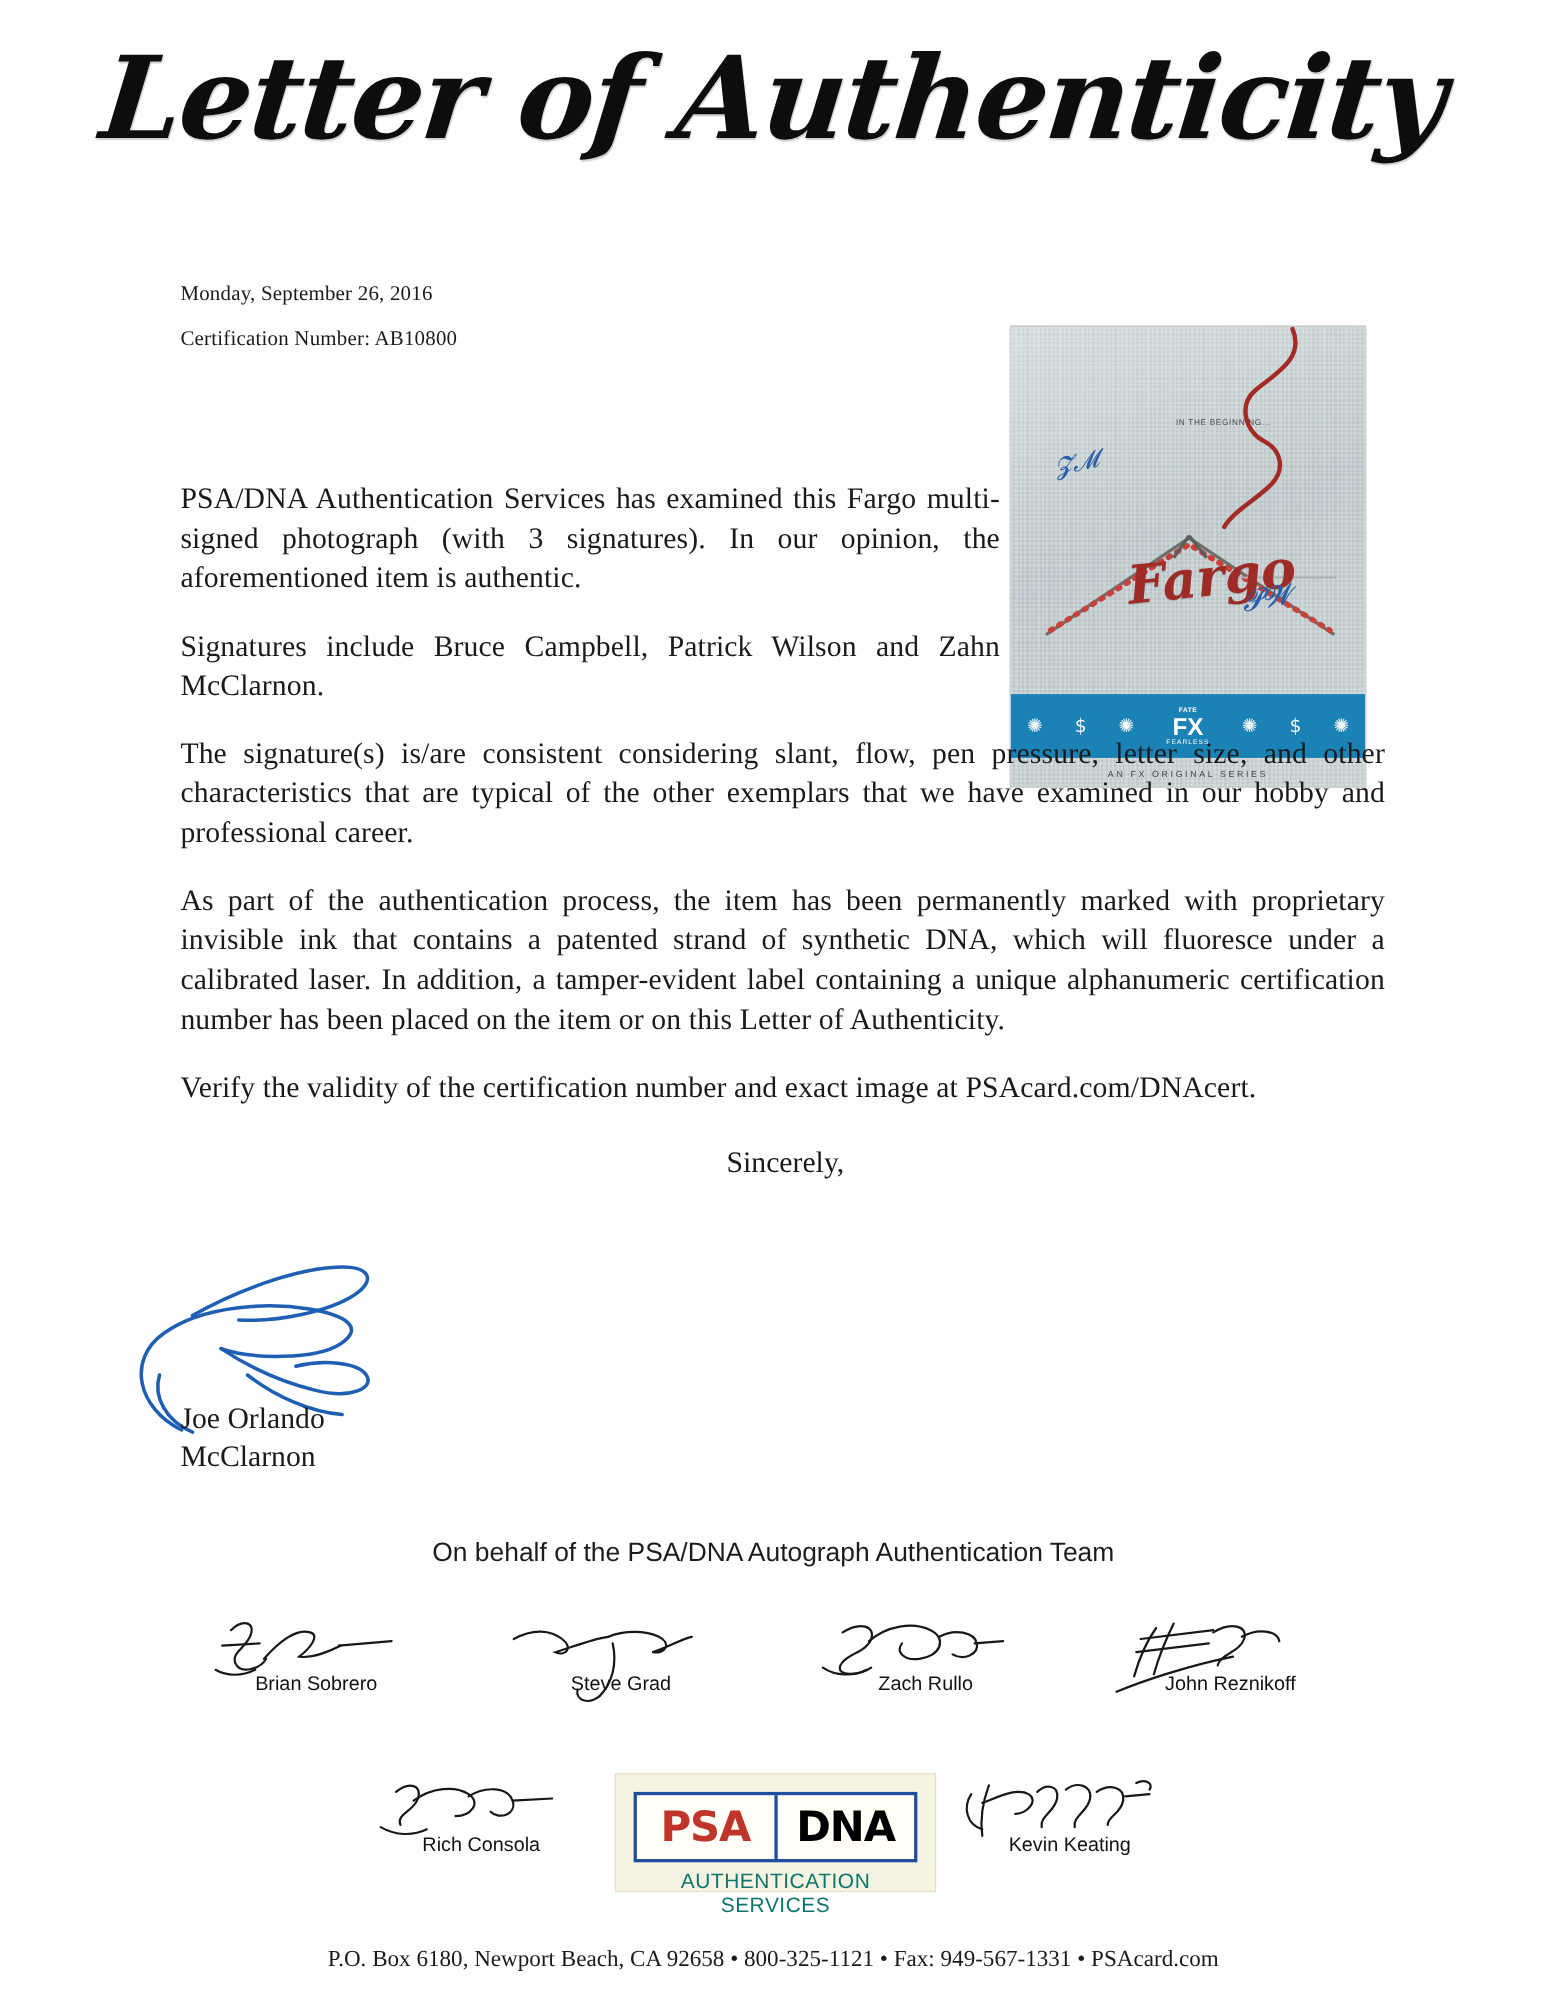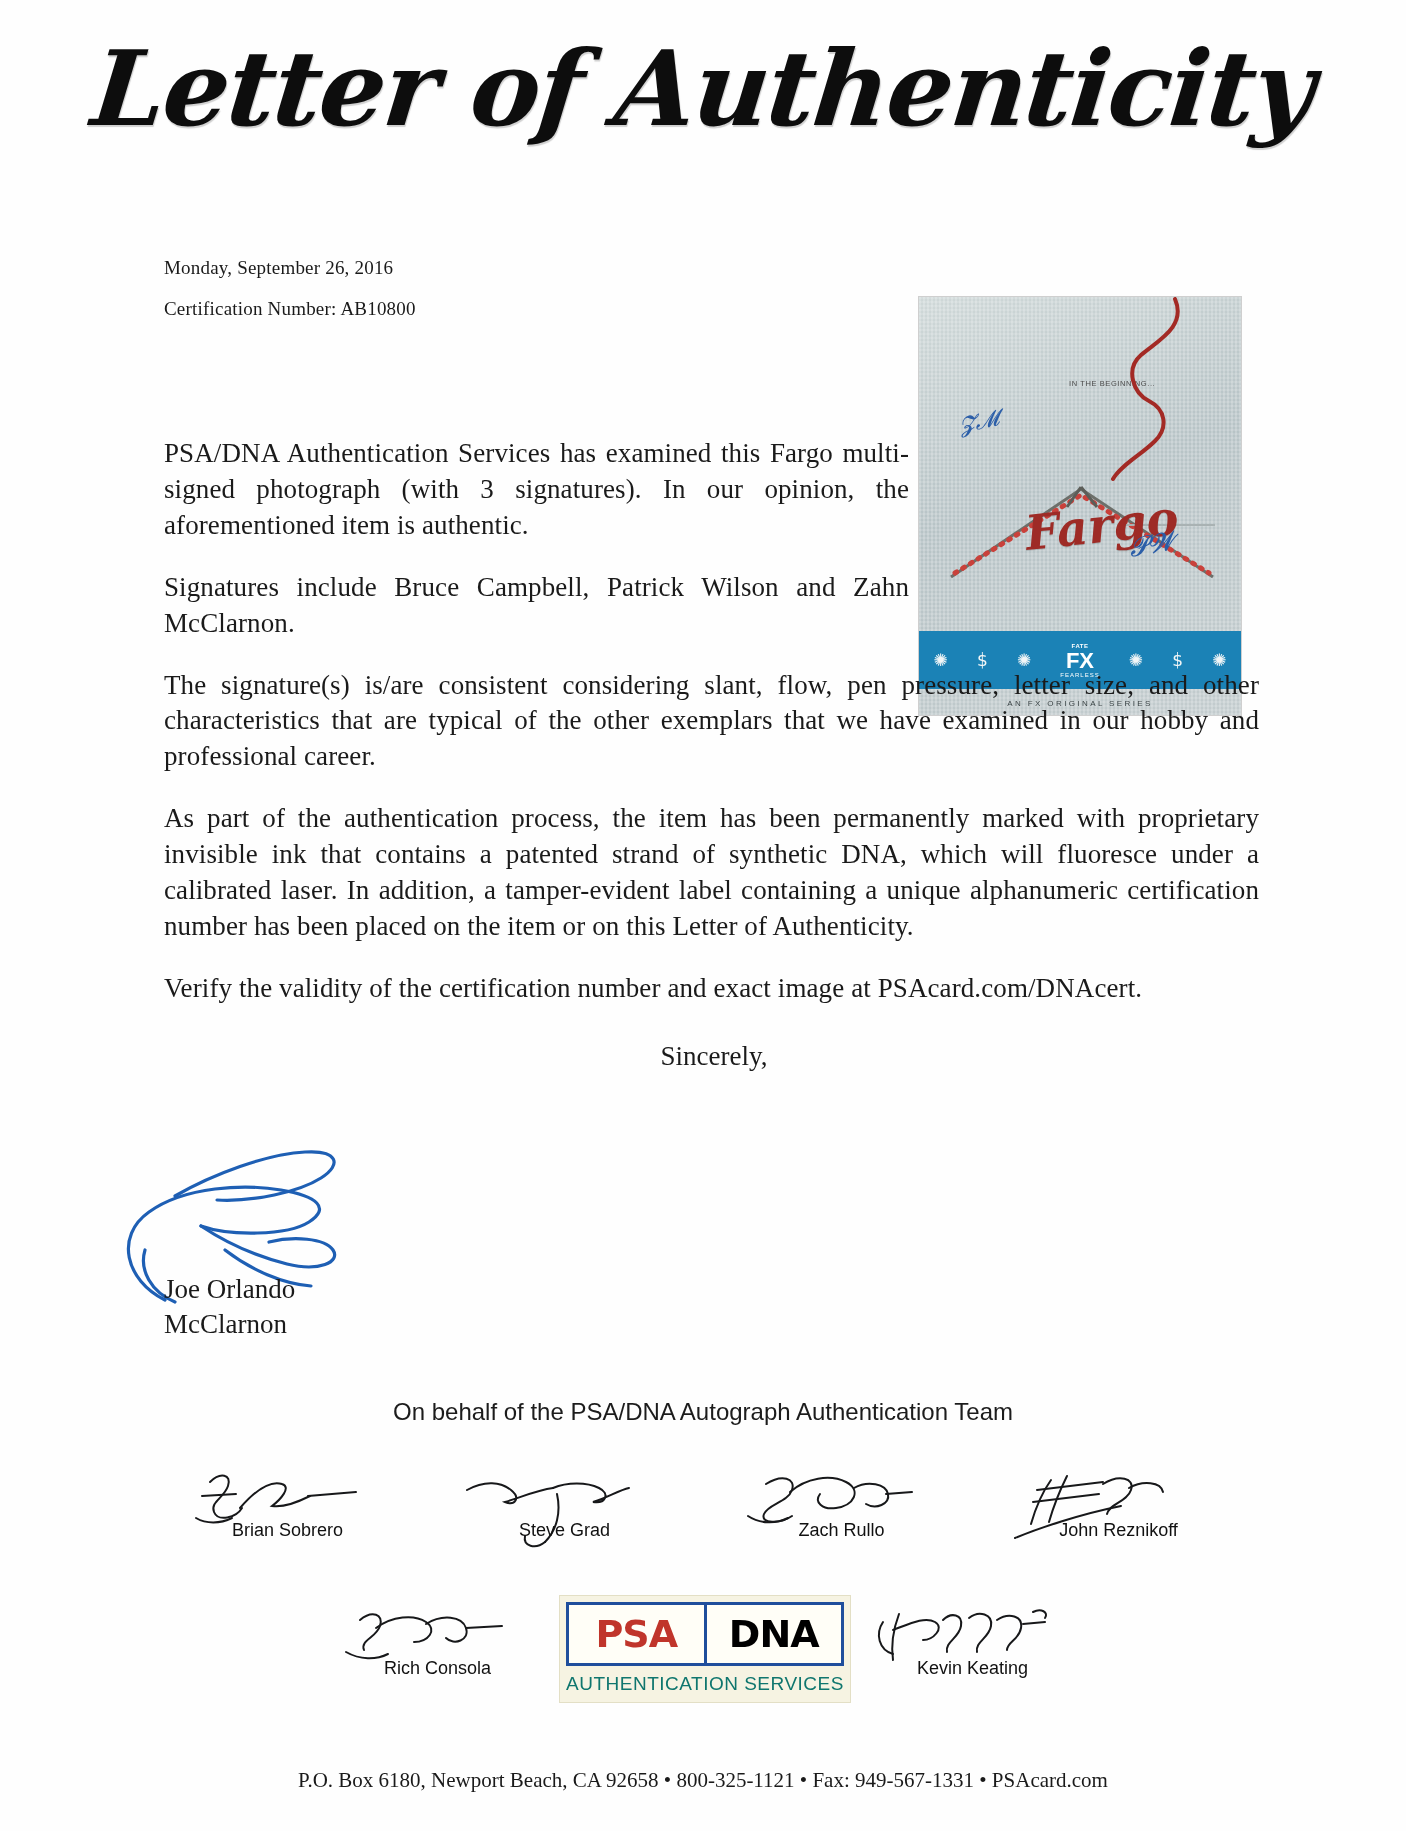--- a/index.html
+++ b/index.html
@@ -247,21 +247,22 @@
   }
 
   
   .psadna {
     width: 292px;
     height: 108px;
     background: #f6f3e2;
     border: 1px solid #e3dfc5;
     position: relative;
     box-sizing: border-box;
-    padding: 6px;
+    padding: 16px;
+    margin-top: 17px;
   }
   .psadna .inner {
     border: 3px solid #1f4e9c;
     height: 58px;
     display: flex;
     align-items: center;
     background: #fffef7;
   }
   .psadna .psa {
     flex: 1;

